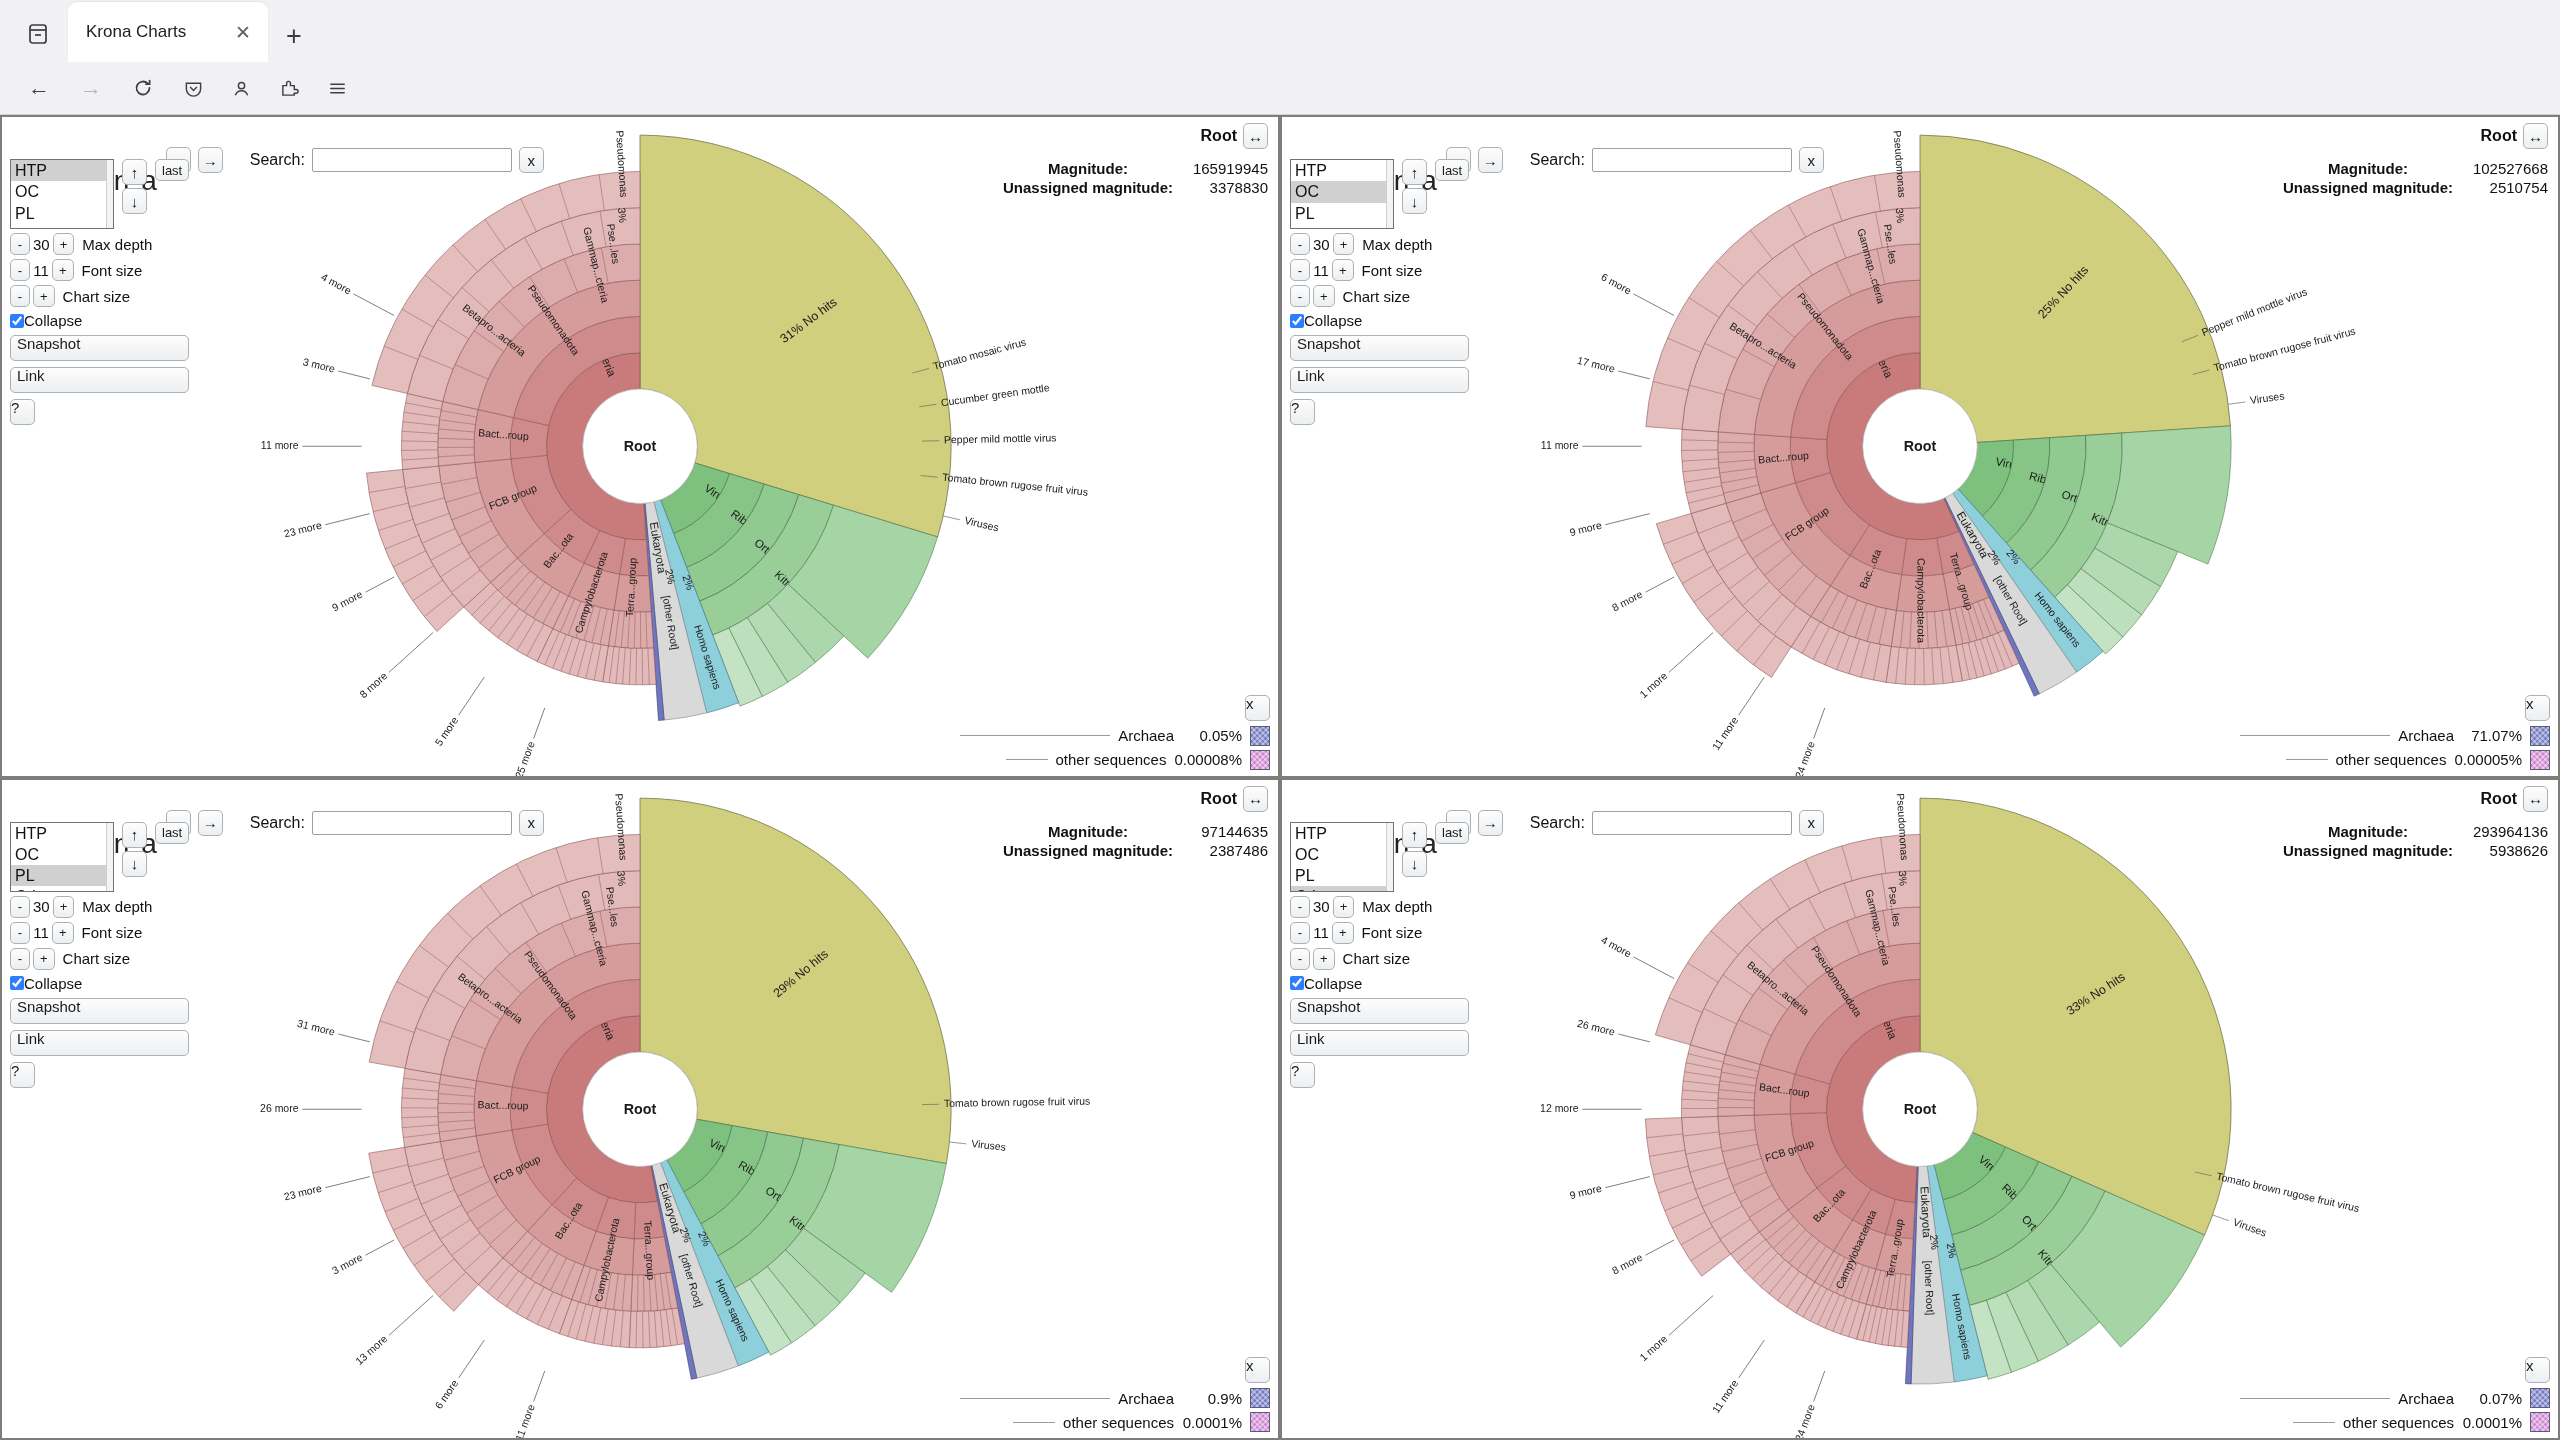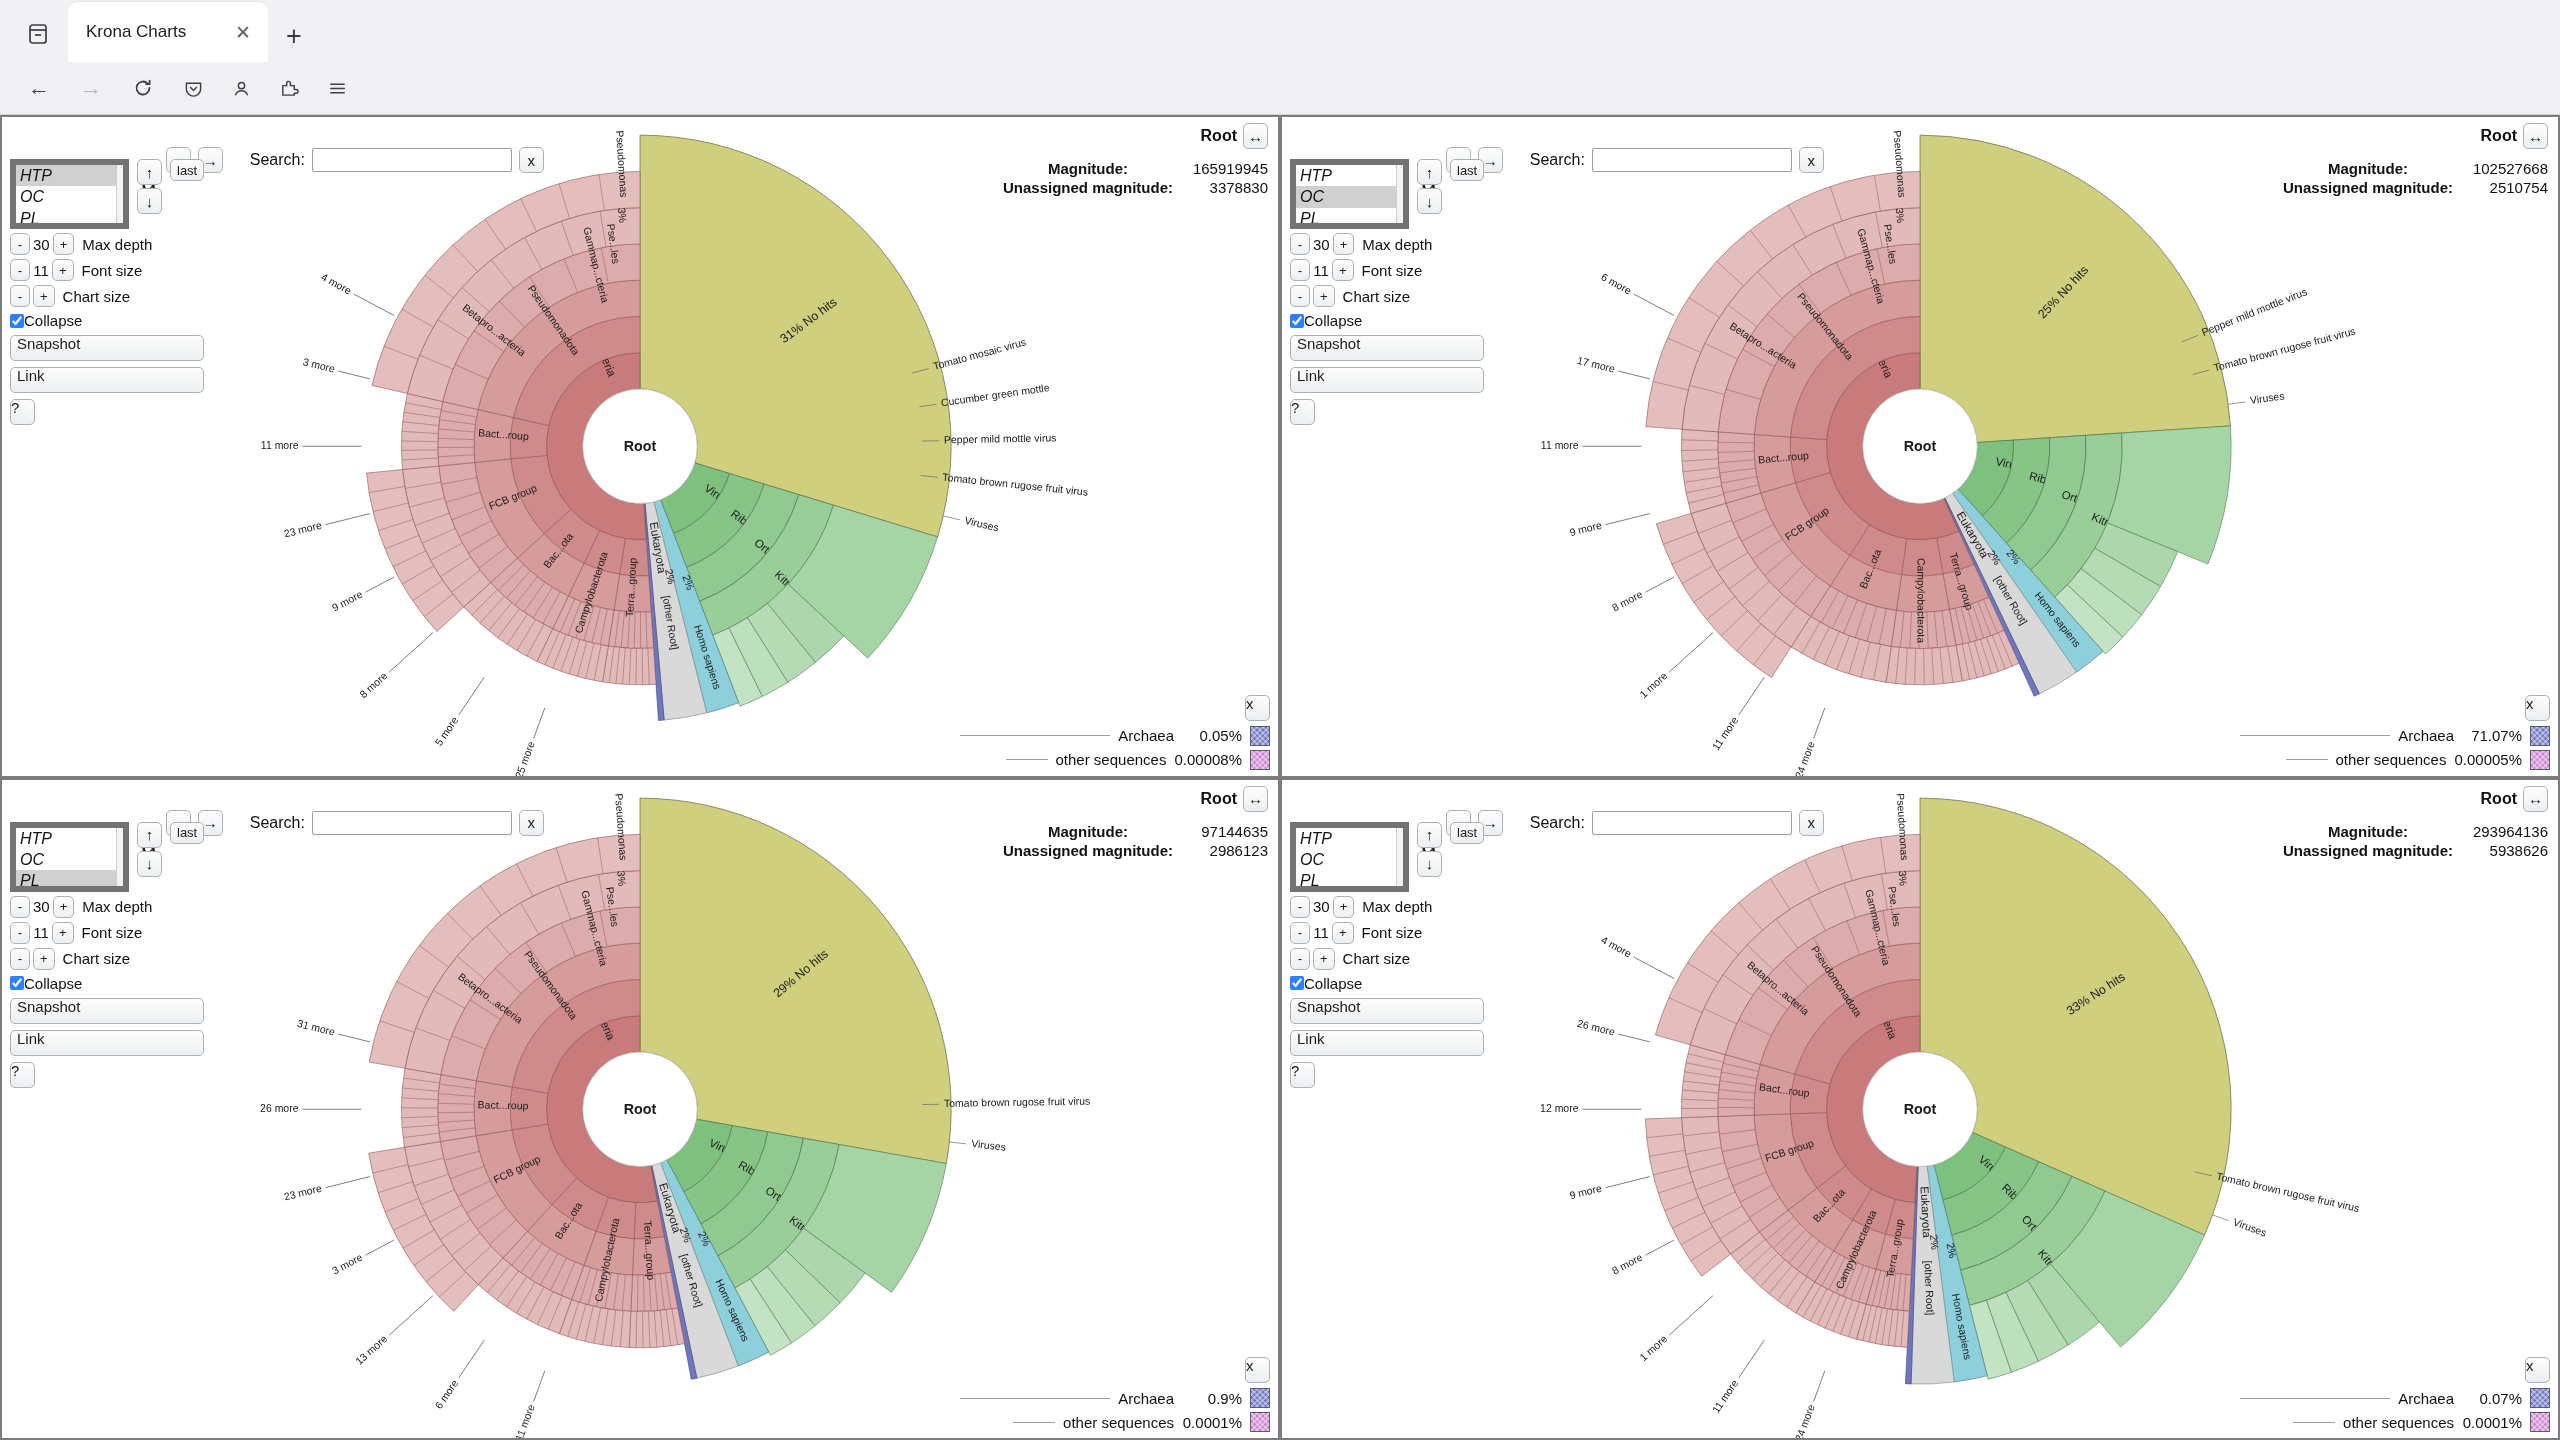--- a/index.html
+++ b/index.html
@@ -69,22 +69,22 @@
   }
   .btn.sq { width:25px; padding:0; }
   .btn.tiny { height:22px; min-width:20px; font-size:13px; }
   .search-label { font-size:16px; color:#111; margin-left:20px; }
   .search-input {
     width:200px; height:24px; border:1px solid #9aa0a6; background:#fff; border-radius:2px;
   }
   .kr-controls { position:absolute; left:8px; top:42px; z-index:6; font-size:16px; color:#111; }
   .dataset-row { display:flex; align-items:flex-start; gap:8px; }
   .dataset-list {
-    width:119px; height:70px; border:6px solid #737373; background:#fff; overflow:hidden;
-    position:relative; font-size:16px; line-height:1.33;font-style:italic;
+    width:104px; height:70px; border:1px solid #737373; background:#fff; overflow:hidden;
+    position:relative; font-size:16px; line-height:1.33;
   }
   .dataset-list .opt { padding:0 4px; white-space:nowrap; }
   .dataset-list .opt.sel { background:#d0d0d0; }
   .dataset-list .scroll { position:absolute; right:0; top:0; width:7px; height:100%; background:#f3f3f3; border-left:1px solid #cfcfcf; }
   .arrows { display:flex; flex-direction:column; gap:3px; }
   .stepper { display:flex; align-items:center; gap:3px; margin-top:4px; font-size:15px; }
   .stepper .num { min-width:16px; text-align:center; font-size:15px; }
   .stepper .lbl { margin-left:5px; font-size:15px; }
   .collapse-row { display:flex; align-items:center; gap:0; margin-top:5px; font-size:15px; }
   .collapse-row input { width:14px; height:14px; margin:0; accent-color:#2b7fff; }
@@ -1001,21 +1001,21 @@
         </div>
         <div class="kr-magnitude">
           <table>
             <tbody>
                 <tr>
               <td class="k">Magnitude:</td>
               <td class="v">97144635</td>
             </tr>
             <tr>
               <td class="k">Unassigned magnitude:</td>
-              <td class="v">2986123</td>
+              <td class="v">2387486</td>
             </tr>
           </tbody>
             </table>
         </div>
       </div>
       <div class="kr-legend">
         <span class="btn sq closebtn">x</span>
         <div class="leg-row">
           <span class="leader" style="--lw:150px"></span>
           <span class="leg-name">Archaea</span>

